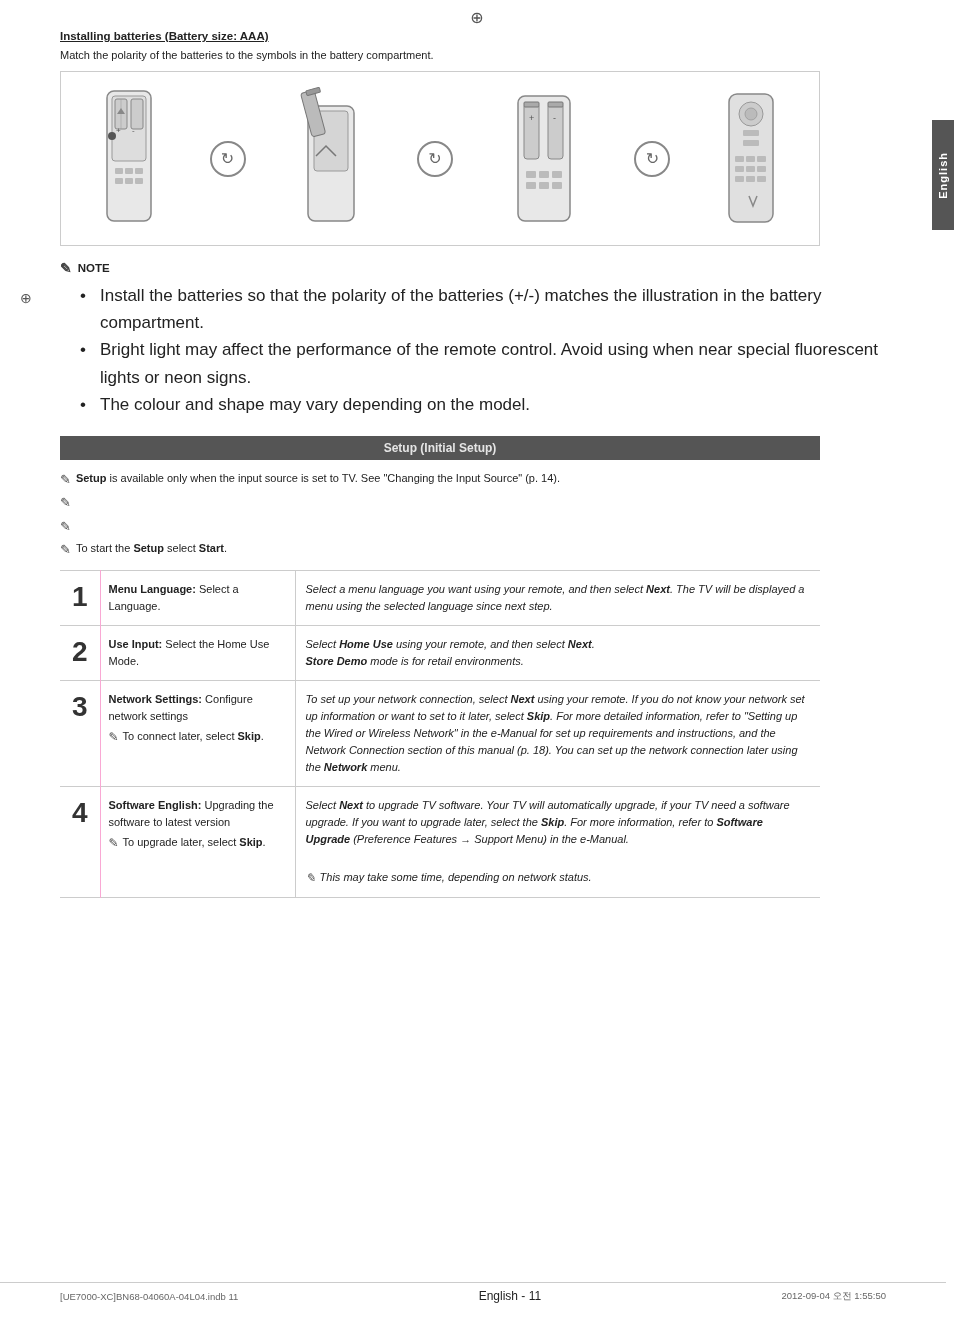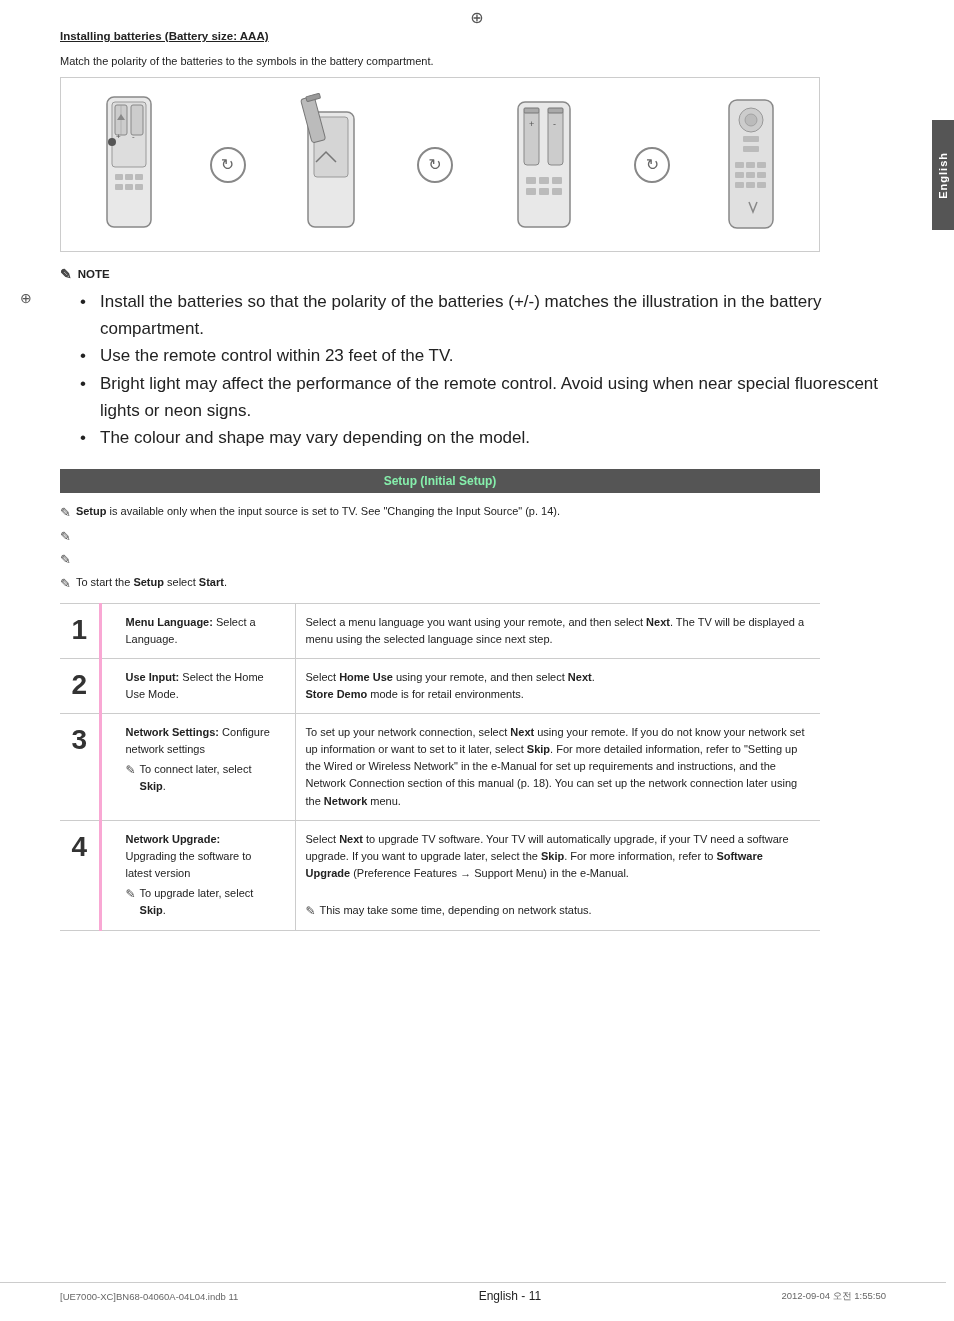--- a/index.html
+++ b/index.html
@@ -39,21 +39,21 @@
       writing-mode: vertical-rl;
       transform: rotate(180deg);
       letter-spacing: 1px;
     }
 
     
     .section-title {
       font-size: 11.5px;
       font-weight: bold;
       text-decoration: underline;
-      margin-bottom: 13px;
+      margin-bottom: 7px;
       margin-top: 10px;
     }
     .section-subtitle {
       font-size: 11px;
       margin-bottom: 10px;
     }
 
     
     .battery-image-box {
       border: 1px solid #ccc;
@@ -114,21 +114,21 @@
     }
     .note-list li::before {
       content: "•";
       position: absolute;
       left: -10px;
     }
 
     
     .setup-header-bar {
       background: #555;
-      color: #86efac;
+      color: #e5e5e5;
       text-align: center;
       font-size: 12px;
       font-weight: bold;
       padding: 5px 0;
       margin: 18px 0 10px 0;
       width: 760px;
     }
 
     .setup-intro {
       font-size: 11px;
@@ -169,31 +169,32 @@
       text-align: center;
       vertical-align: top;
       padding: 10px 5px;
       font-size: 28px;
       font-weight: bold;
       color: #333;
     }
     .step-left-cell {
       width: 195px;
       vertical-align: top;
-      padding: 10px 24px;
+      padding: 10px 8px;
       font-size: 11px;
       line-height: 1.55;
-      border-left: 3px solid #f9a8d4;
+      border-left: 1px solid #f9a8d4;
       border-right: 1px solid #ccc;
     }
     .step-right-cell {
       vertical-align: top;
       padding: 10px 10px;
       font-size: 11px;
       line-height: 1.55;
+      font-style: italic;
     }
     .bold { font-weight: bold; }
     .step-sub-note {
       display: flex;
       align-items: flex-start;
       margin-top: 3px;
       font-size: 11px;
     }
     .step-sub-icon {
       font-size: 12px;
@@ -362,21 +363,20 @@
     </div>
   </div>
 
   <div class="note-section">
     <div class="note-header">
       <span class="note-icon">✎</span>
       <span>NOTE</span>
     </div>
     <ul class="note-list">
       <li>Install the batteries so that the polarity of the batteries (+/-) matches the illustration in the battery compartment.</li>
-      <li>Use the remote control within 23 feet of the TV.</li>
       <li>Bright light may affect the performance of the remote control. Avoid using when near special fluorescent lights or neon signs.</li>
       <li>The colour and shape may vary depending on the model.</li>
     </ul>
   </div>
 
   <div class="setup-header-bar">
     <span>Setup (Initial Setup)</span>
   </div>
 
 
@@ -430,21 +430,21 @@
           </div>
         </td>
         <td class="step-right-cell">
           To set up your network connection, select <strong>Next</strong> using your remote. If you do not know your network set up information or want to set to it later, select <strong>Skip</strong>. For more detailed information, refer to "Setting up the Wired or Wireless Network" in the e-Manual for set up requirements and instructions, and the Network Connection section of this manual (p. 18). You can set up the network connection later using the <strong>Network</strong> menu.
         </td>
       </tr>
 
       <tr>
         <td class="step-num-cell">4</td>
         <td class="step-left-cell">
-          <strong>Network Upgrade:</strong> Upgrading the software to latest version<br>
+          <strong>Software English:</strong> Upgrading the software to latest version<br>
           <div class="step-sub-note">
             <span class="step-sub-icon">✎</span>
             <span>To upgrade later, select <strong>Skip</strong>.</span>
           </div>
         </td>
         <td class="step-right-cell">
           Select <strong>Next</strong> to upgrade TV software. Your TV will automatically upgrade, if your TV need a software upgrade. If you want to upgrade later, select the <strong>Skip</strong>. For more information, refer to <strong>Software Upgrade</strong> (Preference Features → Support Menu) in the e-Manual.<br><br>
           <div class="step-sub-note">
             <span class="step-sub-icon">✎</span>
             <span>This may take some time, depending on network status.</span>

